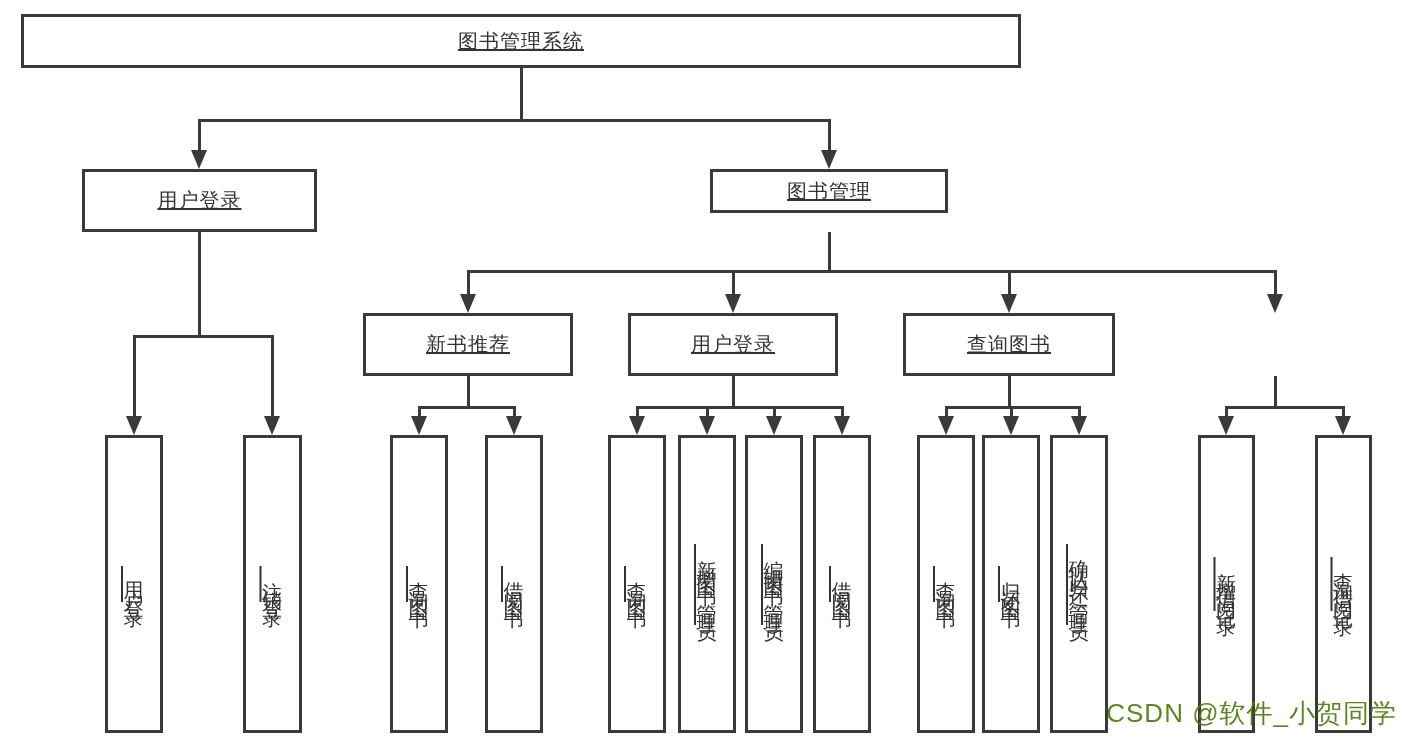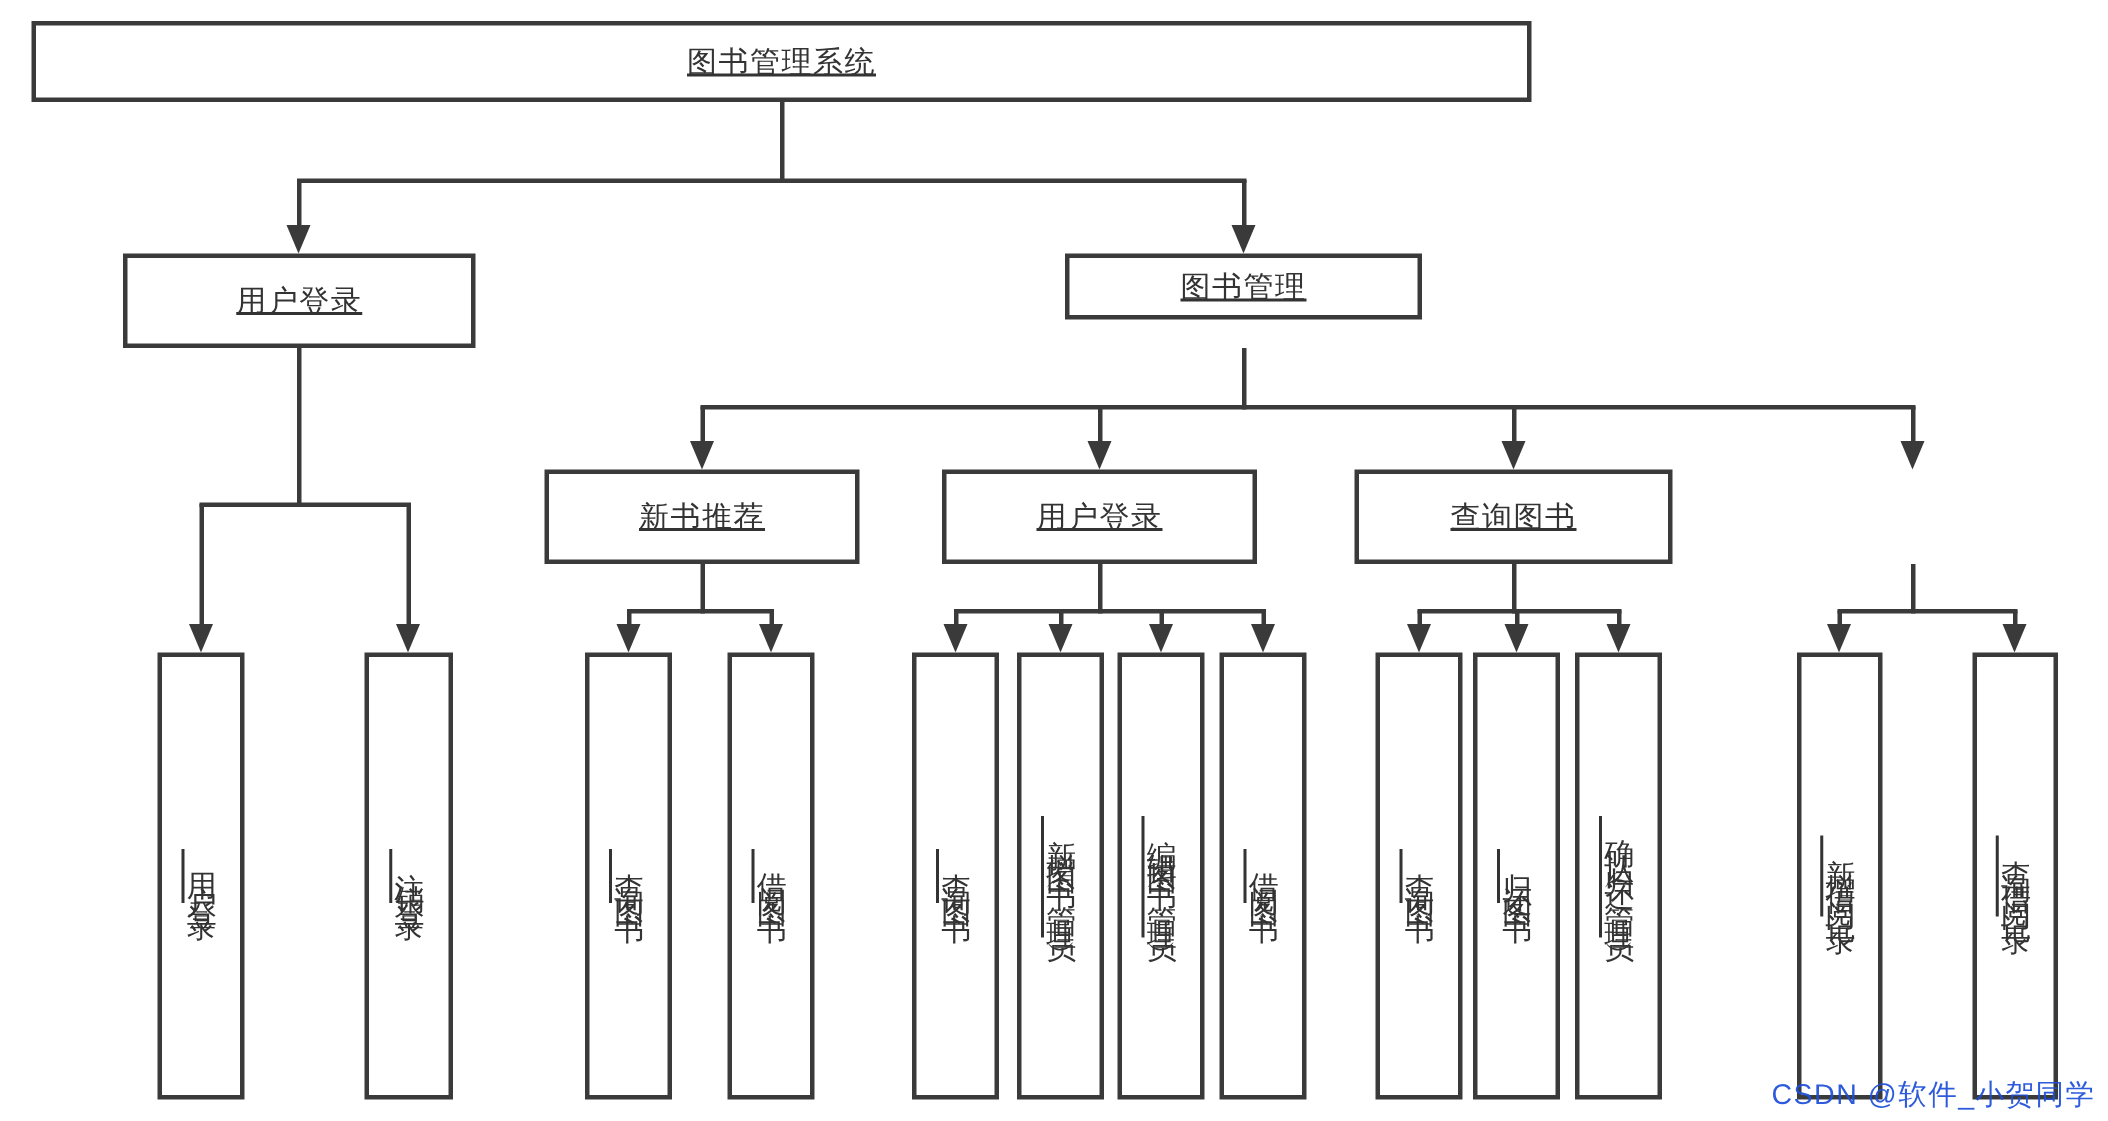--- a/index.html
+++ b/index.html
@@ -50,23 +50,23 @@
     width: 0;
     height: 0;
     border-left: 8px solid transparent;
     border-right: 8px solid transparent;
     border-top: 19px solid #3a3a3a;
     z-index: 1;
   }
   .watermark {
     position: absolute;
     right: 8px;
-    bottom: 4px;
-    font-size: 19px;
-    color: #1d4ed8;
+    bottom: 16px;
+    font-size: 26px;
+    color: #4d7c0f;
     opacity: 0.92;
     z-index: 5;
     letter-spacing: 1px;
     white-space: nowrap;
   }
 </style>
 </head>
 <body>
 
 <div class="canvas">

